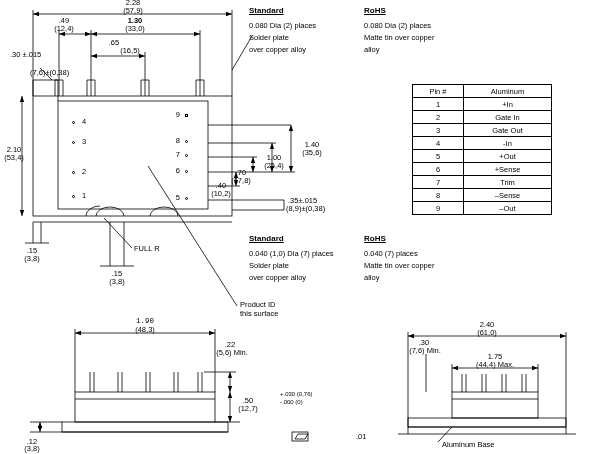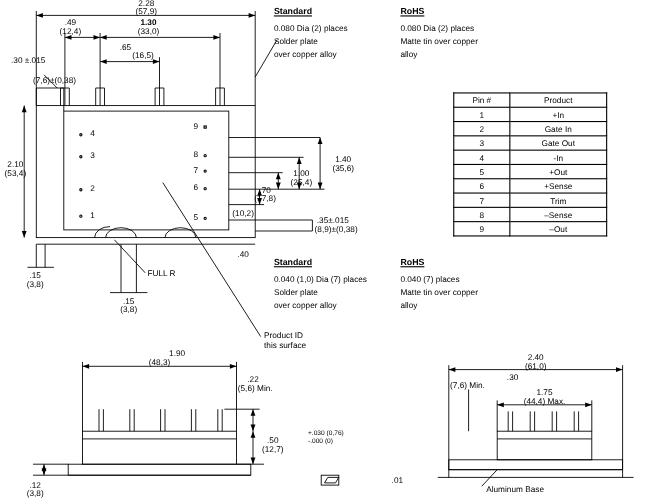--- a/index.html
+++ b/index.html
@@ -238,21 +238,21 @@
 
   <div class="t c" style="left:228px;top:168px;width:26px;">.70</div>
   <div class="t c" style="left:224px;top:176px;width:34px;">(17,8)</div>
 
   <div class="t c" style="left:258px;top:153px;width:32px;">1.00</div>
   <div class="t c" style="left:258px;top:161px;width:32px;">(25,4)</div>
 
   <div class="t c" style="left:296px;top:140px;width:32px;">1.40</div>
   <div class="t c" style="left:296px;top:148px;width:32px;">(35,6)</div>
 
-  <div class="t c" style="left:208px;top:181px;width:26px;margin-top:46px;">.40</div>
+  <div class="t c" style="left:208px;top:181px;width:26px;">.40</div>
   <div class="t c" style="left:204px;top:189px;width:34px;">(10,2)</div>
 
   <div class="t" style="left:288px;top:196px;">.35±.015</div>
   <div class="t" style="left:286px;top:204px;">(8,9)±(0,38)</div>
 
   <div class="t c" style="left:18px;top:246px;width:28px;">.15</div>
   <div class="t c" style="left:16px;top:254px;width:32px;">(3,8)</div>
 
   <div class="t c" style="left:103px;top:269px;width:28px;">.15</div>
   <div class="t c" style="left:101px;top:277px;width:32px;">(3,8)</div>
@@ -278,21 +278,21 @@
 
   <div class="t bold ul" style="left:364px;top:234px;font-size:8px;">RoHS</div>
   <div class="t" style="left:364px;top:249px;">0.040 (7) places</div>
   <div class="t" style="left:364px;top:261px;">Matte tin over copper</div>
   <div class="t" style="left:364px;top:273px;">alloy</div>
 
   <table class="pins" style="left:412px;top:84px;width:140px;">
     <thead>
       <tr>
         <th style="width:42px;">Pin #</th>
-        <th>Product</th>
+        <th>Aluminum</th>
       </tr>
     </thead>
     <tbody>
       <tr>
           <td>1</td>
           <td>+In</td>
         </tr>
       <tr>
           <td>2</td>
           <td>Gate In</td>
@@ -321,41 +321,41 @@
           <td>8</td>
           <td>–Sense</td>
         </tr>
       <tr>
           <td>9</td>
           <td>–Out</td>
         </tr>
     </tbody>
   </table>
 
-  <div class="t c" style="left:144px;top:317px;width:34px;">1.90</div>
+  <div class="t c" style="left:128px;top:317px;width:34px;font-family:Liberation Mono, monospace;">1.90</div>
   <div class="t c" style="left:128px;top:325px;width:34px;">(48,3)</div>
 
   <div class="t c" style="left:216px;top:340px;width:28px;">.22</div>
   <div class="t c" style="left:208px;top:348px;width:48px;">(5,6) Min.</div>
 
   <div class="t c" style="left:234px;top:396px;width:28px;">.50</div>
   <div class="t c" style="left:232px;top:404px;width:32px;">(12,7)</div>
 
   <div class="t" style="left:280px;top:390px;font-size:6px;">+.030 (0,76)</div>
   <div class="t" style="left:280px;top:398px;font-size:6px;">-.000 (0)</div>
 
   <div class="t c" style="left:18px;top:437px;width:28px;">.12</div>
   <div class="t c" style="left:16px;top:444px;width:32px;">(3,8)</div>
 
   <div class="t" style="left:312px;top:432px;margin-left:44px;">.01</div>
 
   <div class="t c" style="left:470px;top:320px;width:34px;">2.40</div>
   <div class="t c" style="left:470px;top:328px;width:34px;">(61,0)</div>
 
-  <div class="t c" style="left:410px;top:338px;width:28px;padding-left:42px;">.30</div>
+  <div class="t c" style="left:410px;top:338px;width:28px;">.30</div>
   <div class="t c" style="left:400px;top:346px;width:50px;">(7,6) Min.</div>
 
   <div class="t c" style="left:478px;top:352px;width:34px;">1.75</div>
   <div class="t c" style="left:466px;top:360px;width:58px;">(44,4) Max.</div>
 
   <div class="t" style="left:442px;top:440px;">Aluminum Base</div>
 
 </div>
 
 </body></html>

